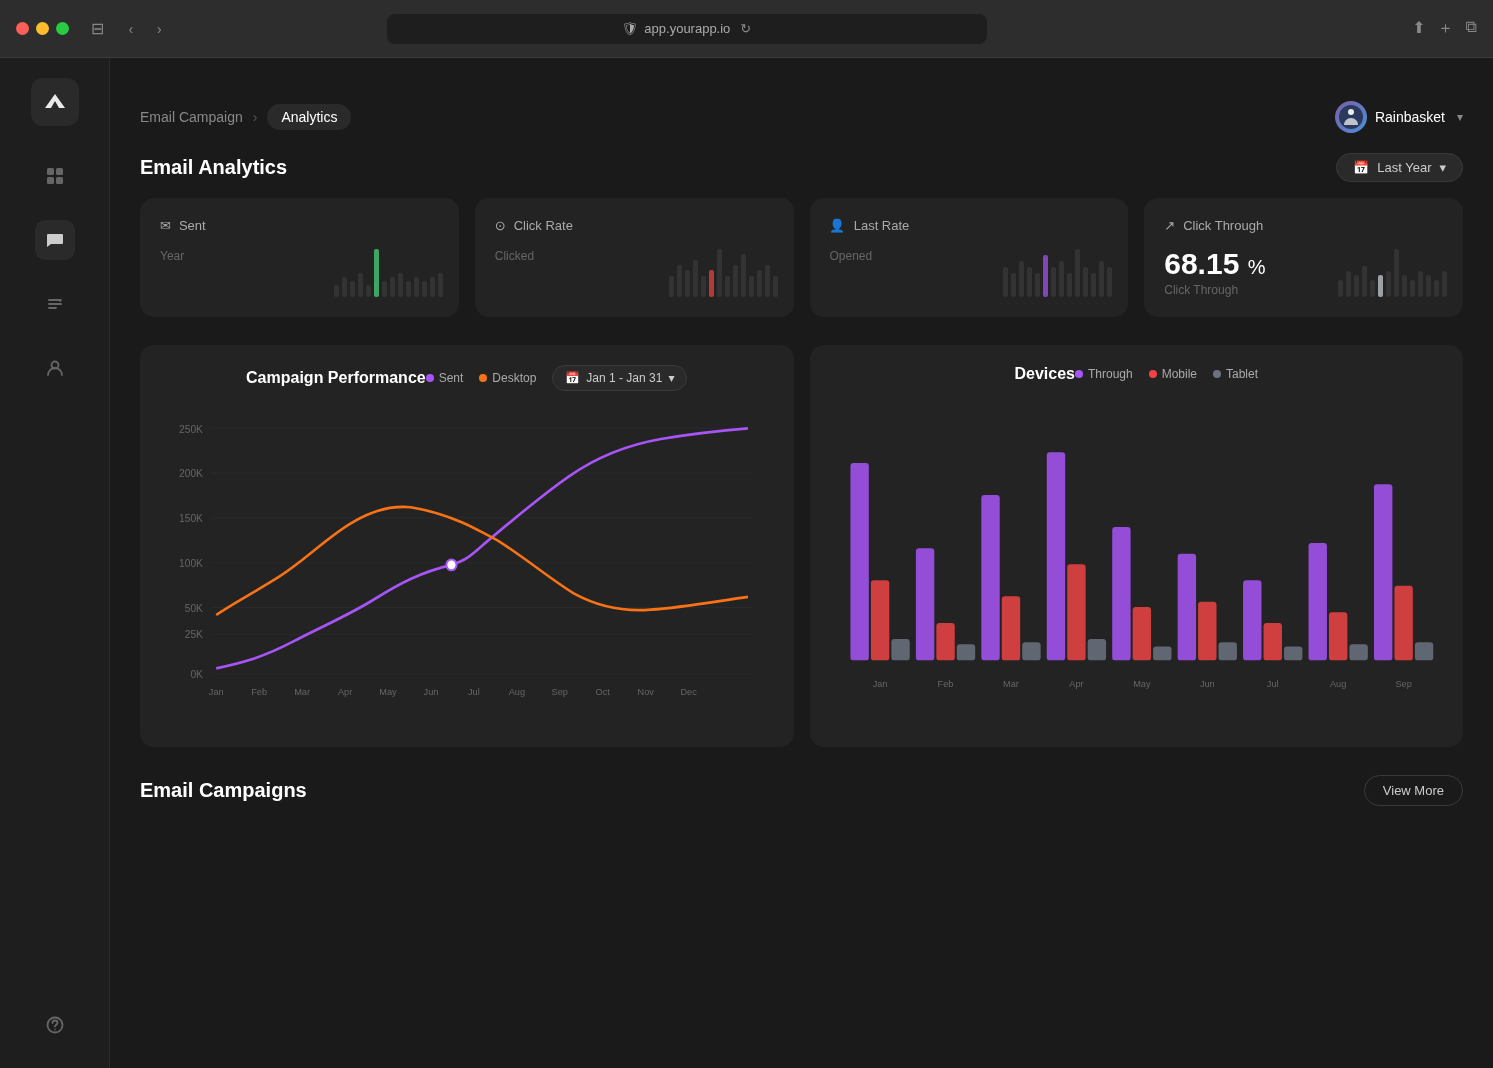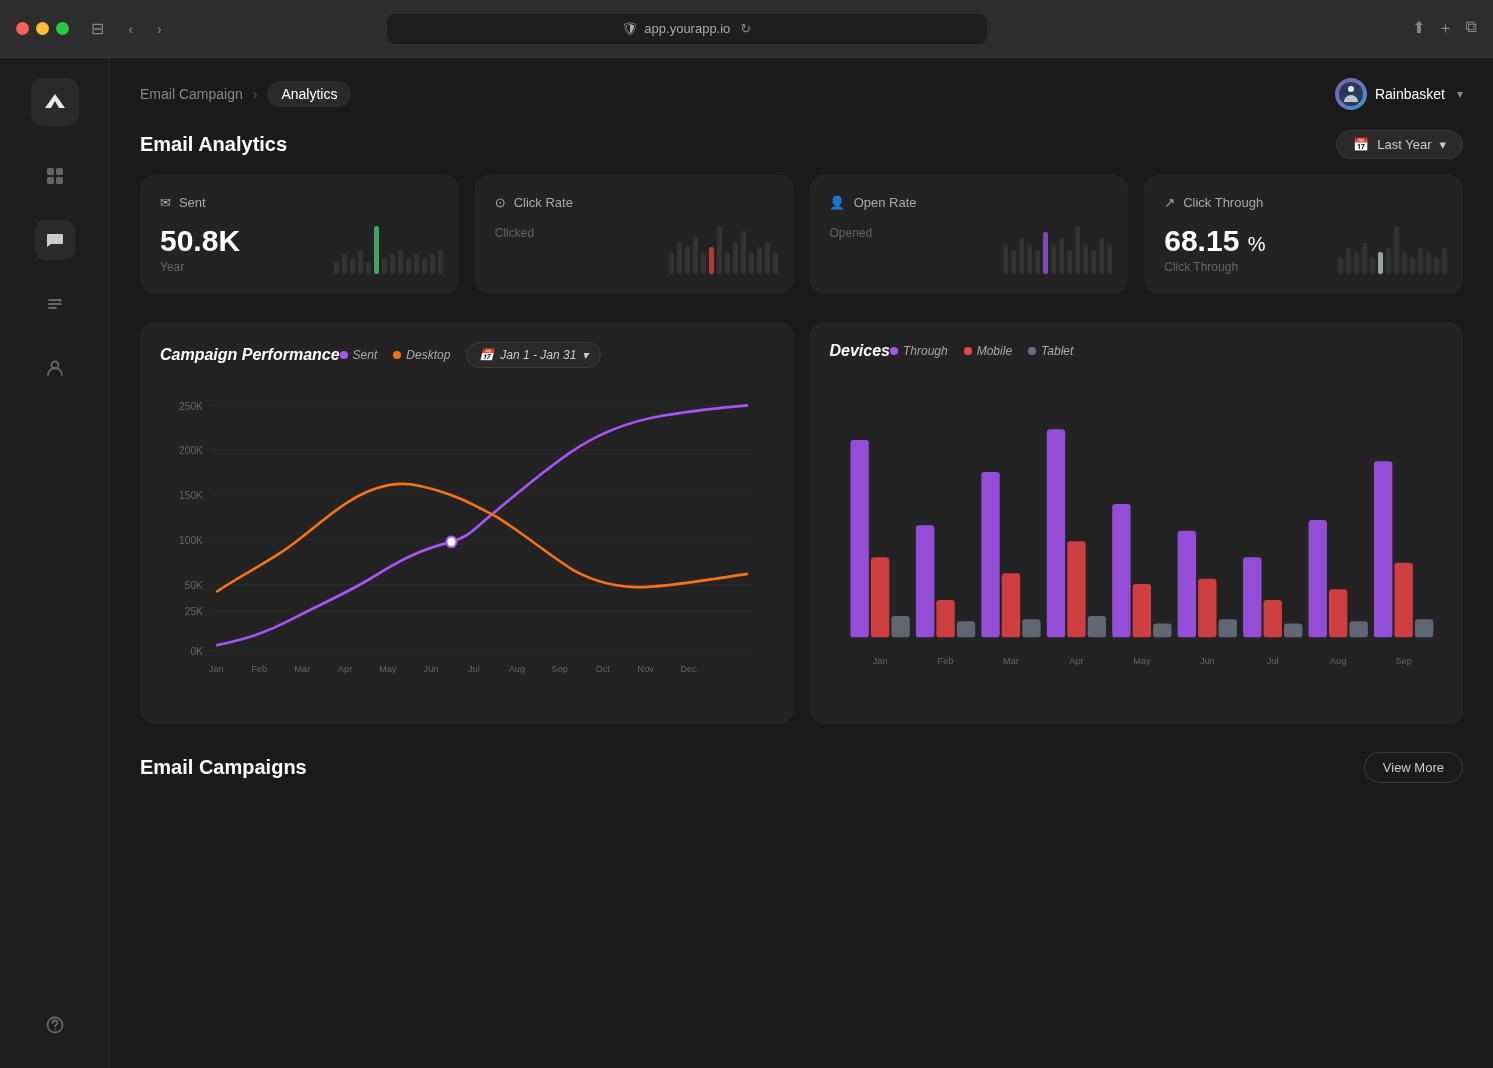--- a/index.html
+++ b/index.html
@@ -115,20 +115,21 @@
       padding: 20px 30px;
       overflow-y: auto;
     }
 
     
     .page-header {
       display: flex;
       align-items: center;
       justify-content: space-between;
       margin-bottom: 20px;
+      margin-top: 23px;
     }
     .breadcrumb {
       display: flex;
       align-items: center;
       gap: 10px;
       font-size: 14px;
     }
     .breadcrumb-item { color: #888; cursor: pointer; }
     .breadcrumb-item.active {
       color: #fff;
@@ -240,23 +241,22 @@
       margin-bottom: 28px;
     }
     .chart-card {
       background: #232323;
       border-radius: 14px;
       padding: 20px;
     }
     .chart-header {
       display: flex;
       align-items: center;
-      justify-content: flex-start;
+      justify-content: center;
       margin-bottom: 16px;
-      font-style: italic;
     }
     .chart-title {
       font-size: 16px;
       font-weight: 600;
       color: #fff;
     }
     .date-filter {
       background: #2a2a2a;
       border: 1px solid #3a3a3a;
       border-radius: 20px;
@@ -417,21 +417,20 @@
         <span>▾</span>
       </div>
     </div>
 
     <div class="metric-cards" id="metric-cards-container">
         <div class="metric-card">
       <div class="metric-card-header">
         <span style="font-size:13px;">✉</span>
         <span>Sent</span>
       </div>
-      <div class="metric-value">50.8K</div>
       <div class="metric-label">Year</div>
       <div class="mini-chart">
             <div class="mini-bar" style="height:12px;background:#3a3a3a;"></div>
             <div class="mini-bar" style="height:20px;background:#3a3a3a;"></div>
             <div class="mini-bar" style="height:16px;background:#3a3a3a;"></div>
             <div class="mini-bar" style="height:24px;background:#3a3a3a;"></div>
             <div class="mini-bar" style="height:12px;background:#3a3a3a;"></div>
             <div class="mini-bar" style="height:48px;background:#4ade80;"></div>
             <div class="mini-bar" style="height:16px;background:#3a3a3a;"></div>
             <div class="mini-bar" style="height:20px;background:#3a3a3a;"></div>
@@ -462,21 +461,21 @@
             <div class="mini-bar" style="height:42.666666666666664px;background:#3a3a3a;"></div>
             <div class="mini-bar" style="height:21.333333333333332px;background:#3a3a3a;"></div>
             <div class="mini-bar" style="height:26.666666666666668px;background:#3a3a3a;"></div>
             <div class="mini-bar" style="height:32px;background:#3a3a3a;"></div>
             <div class="mini-bar" style="height:21.333333333333332px;background:#3a3a3a;"></div>
           </div>
     </div>
         <div class="metric-card">
       <div class="metric-card-header">
         <span style="font-size:13px;">👤</span>
-        <span>Open Rate</span>
+        <span>Last Rate</span>
       </div>
       <div class="metric-label">Opened</div>
       <div class="mini-chart">
             <div class="mini-bar" style="height:30px;background:#3a3a3a;"></div>
             <div class="mini-bar" style="height:24px;background:#3a3a3a;"></div>
             <div class="mini-bar" style="height:36px;background:#3a3a3a;"></div>
             <div class="mini-bar" style="height:30px;background:#3a3a3a;"></div>
             <div class="mini-bar" style="height:24px;background:#3a3a3a;"></div>
             <div class="mini-bar" style="height:42px;background:#a855f7;"></div>
             <div class="mini-bar" style="height:30px;background:#3a3a3a;"></div>

